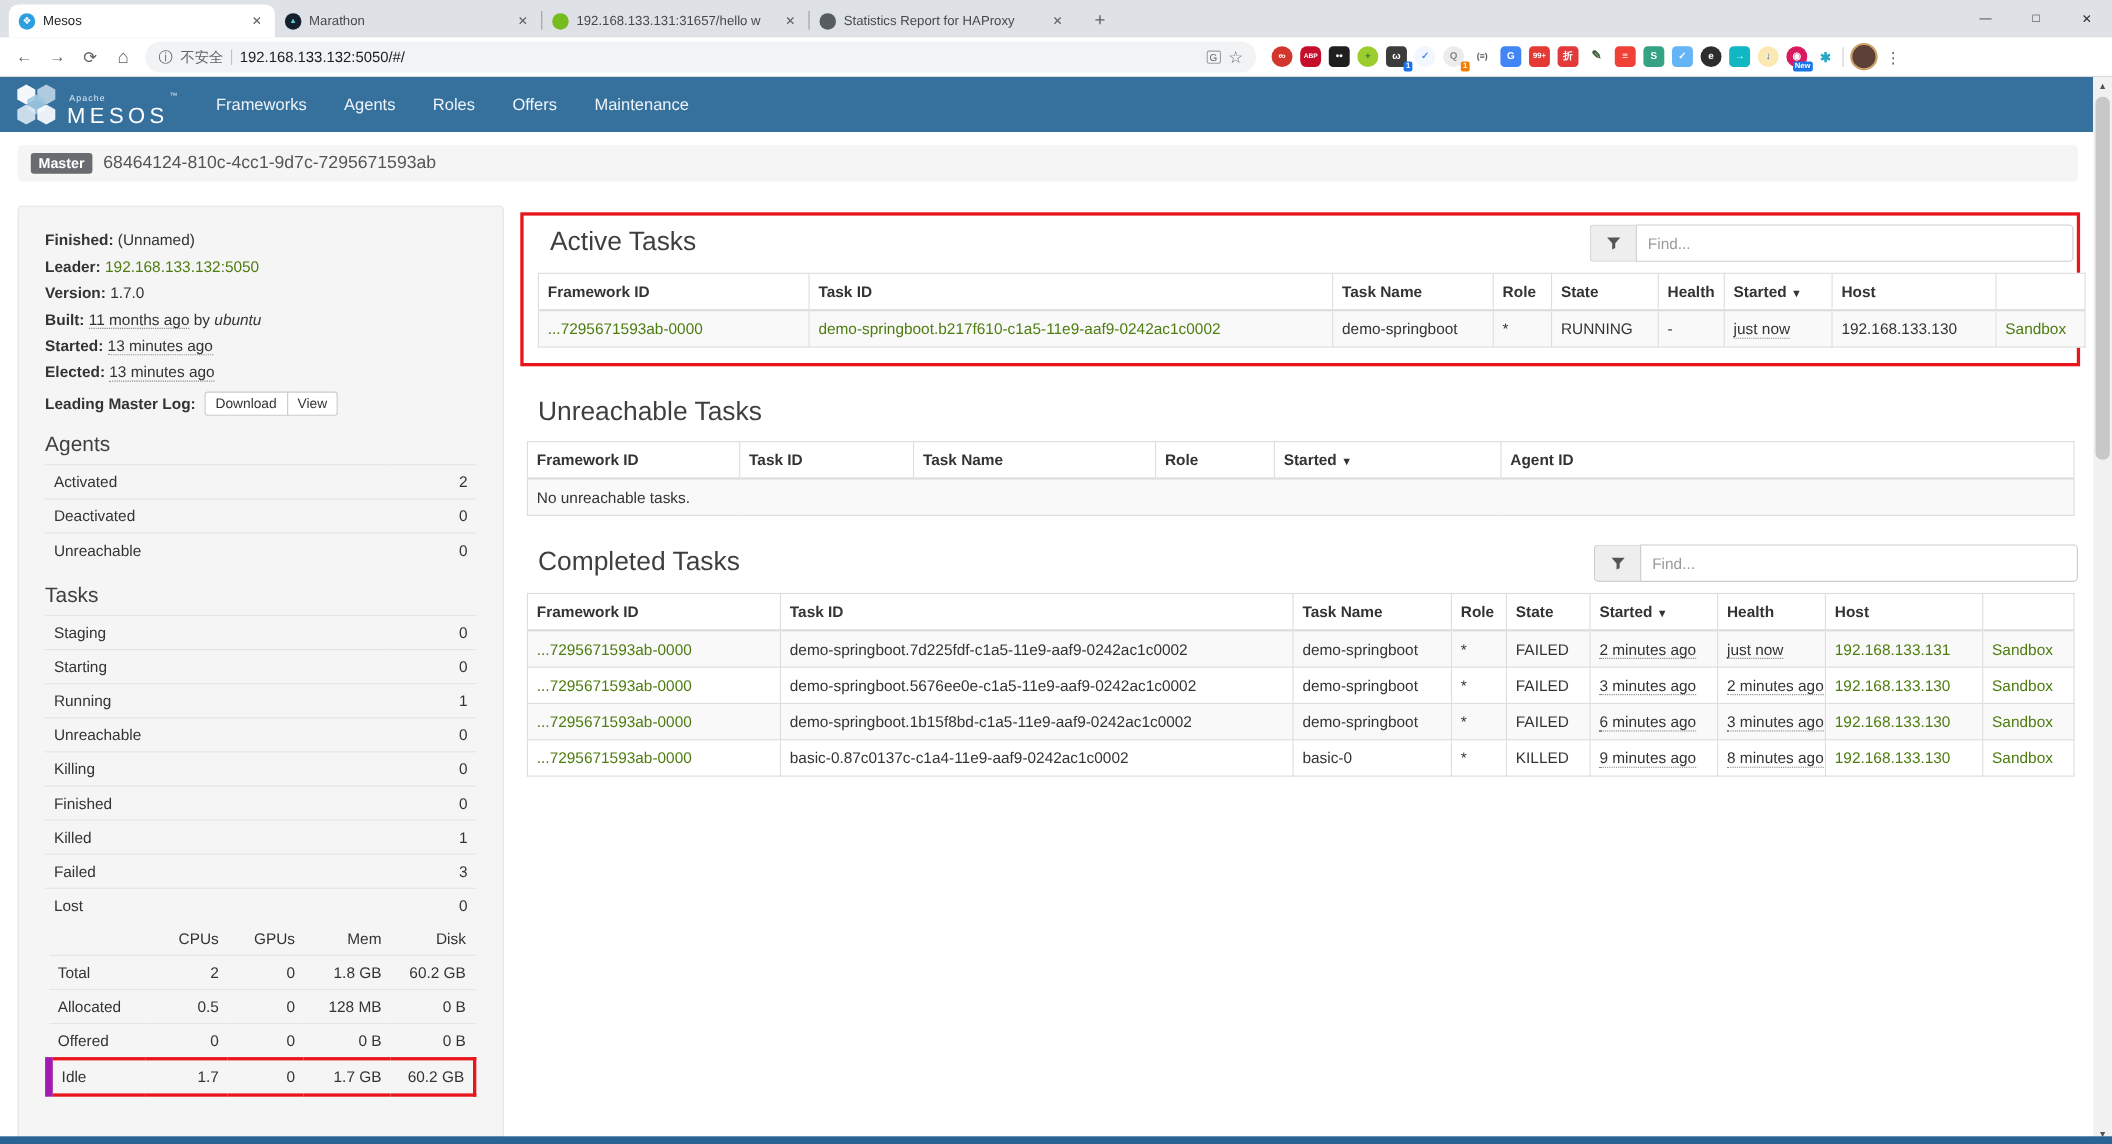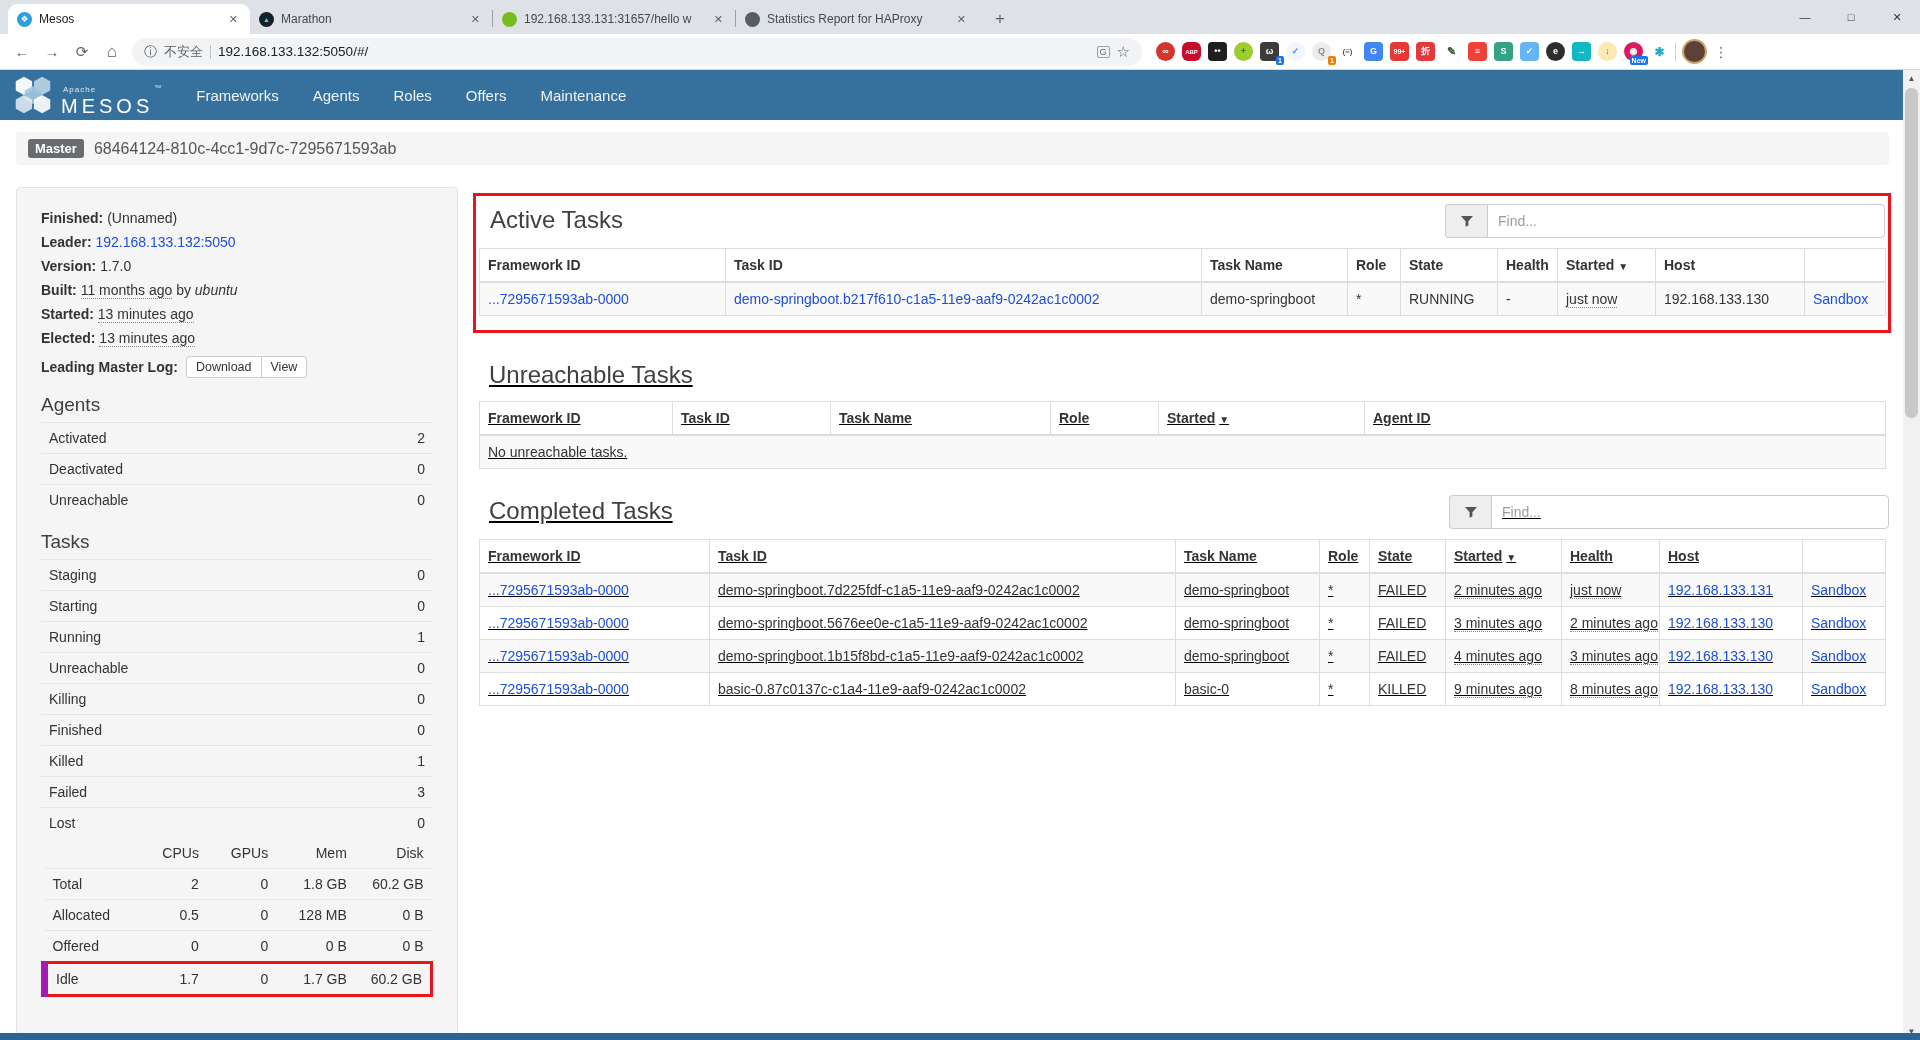--- a/index.html
+++ b/index.html
@@ -49,53 +49,53 @@
 
   .master-strip { margin:12px 14px 0 16px; background:#f5f5f5; border-radius:4px; padding:7px 12px; display:flex; align-items:center; gap:10px; }
   .master-badge { background:#686c70; color:#fff; font-size:13px; font-weight:bold; padding:2px 7px; border-radius:3px; }
   .master-id { color:#555; font-size:16px; }
 
   .layout { display:flex; align-items:flex-start; padding:22px 14px 0 16px; gap:20px; }
 
   
   .sidebar { width:442px; flex:none; background:#f5f5f5; border:1px solid #e3e3e3; border-radius:4px; padding:20px 24px; font-size:14px; color:#333; height:920px; }
   .info-line { line-height:20px; margin-bottom:4px; }
-  .lnk { color:#1d4ed8; text-decoration:none; cursor:pointer;text-align:center; }
+  .lnk { color:#4d7c0f; text-decoration:none; cursor:pointer;text-align:center; }
   .dotted { border-bottom:1px dotted #888; }
   .ital { font-style:italic; }
   .log-line { margin:8px 0 0; display:flex; align-items:center; gap:8px; font-weight:bold; }
   .btn-group { display:flex; font-weight:normal; }
   .btn-sm { padding:3px 9px; font-size:12.5px; border:1px solid #ccc; background:#fff; color:#333; cursor:pointer; font-family:inherit; }
   .btn-sm:first-child { border-radius:3px 0 0 3px; }
   .btn-sm:last-child { border-radius:0 3px 3px 0; margin-left:-1px; }
   .side-h { font-size:19px; color:#3f3f3f; font-weight:400; margin:16px 0 6px; }
   .side-table { width:100%; border-collapse:collapse; }
   .side-table td, .side-table th { padding:7px 8px; border-top:1px solid #e4e4e4; font-size:14px; color:#333; font-weight:normal; text-align:left; }
   .side-table td.val, .side-table th.val { text-align:right; }
   .res-table th { border-top:none; }
   .red-row td { border-top:3px solid #e8151b !important; border-bottom:3px solid #e8151b; }
   .red-row td:first-child { border-left:7px solid #a21caf; }
   .red-row td:last-child { border-right:3px solid #e8151b; }
 
   
   .main { flex:1; min-width:0; }
-  .red-frame { border:3px solid #e8151b; margin:6px -2px 0 -5px; padding:8px 3px 14px 3px; }
+  .red-frame { border:3px solid #e8151b; margin:6px -2px 0 -5px; padding:8px 3px 14px 13px; }
   .sec-head { display:flex; justify-content:space-between; align-items:flex-start; margin-bottom:10px; }
   .sec-head h3 { font-size:24px; font-weight:400; color:#3f3f3f; margin-left:11px; line-height:32px; }
   .find { display:flex; width:440px; height:34px; flex:none;border-radius:12px; }
   .find-addon { width:42px; background:#eee; border:1px solid #ccc; border-right:none; border-radius:4px 0 0 4px; display:flex; align-items:center; justify-content:center; }
   .find input { flex:1; border:1px solid #ccc; border-radius:0 4px 4px 0; padding:0 10px; font-size:14px; color:#555; font-family:inherit; outline:none; min-width:0; }
   .find input::placeholder { color:#9b9b9b; }
   .data-table { width:1406px; border-collapse:collapse; table-layout:fixed; font-size:14px; background:#fff; }
   .data-table th, .data-table td { border:1px solid #ddd; padding:8px; text-align:left; color:#333; overflow:hidden; white-space:nowrap; }
   .data-table th { font-weight:bold; border-bottom-width:2px; }
   .data-table tr.striped td { background:#f9f9f9; }
   .sort-ico { font-size:10px; margin-left:4px; color:#333; }
   .plain-sec { margin-top:26px; }
-  .plain-sec .data-table, .plain-sec .sec-head { margin-left:1px;text-decoration:underline; }
+  .plain-sec .data-table, .plain-sec .sec-head { margin-left:1px; }
   .plain-sec h3 { margin-left:10px; }
 
   
   .scrollbar { position:absolute; top:70px; right:0; width:17px; bottom:0; background:#f1f1f1; }
   .scroll-btn { height:17px; display:flex; align-items:center; justify-content:center; font-size:8px; color:#505050; }
   .scroll-btn.down { position:absolute; bottom:0; left:0; right:0; }
   .scroll-thumb { position:absolute; top:18px; left:2px; right:2px; height:330px; background:#c8c8c8; border-radius:6px; }
   .bottom-strip { position:absolute; left:0; right:0; bottom:0; height:7px; background:#2a6496; z-index:50; }
 
   .logo-svg { width:38px; height:40px; }
@@ -516,21 +516,21 @@
             <td><span class="dotted">2 minutes ago</span></td>
             <td><a class="lnk">192.168.133.130</a></td>
             <td><a class="lnk">Sandbox</a></td>
           </tr>
           <tr class="striped">
             <td><a class="lnk">...7295671593ab-0000</a></td>
             <td>demo-springboot.1b15f8bd-c1a5-11e9-aaf9-0242ac1c0002</td>
             <td>demo-springboot</td>
             <td>*</td>
             <td>FAILED</td>
-            <td><span class="dotted">4 minutes ago</span></td>
+            <td><span class="dotted">6 minutes ago</span></td>
             <td><span class="dotted">3 minutes ago</span></td>
             <td><a class="lnk">192.168.133.130</a></td>
             <td><a class="lnk">Sandbox</a></td>
           </tr>
           <tr>
             <td><a class="lnk">...7295671593ab-0000</a></td>
             <td>basic-0.87c0137c-c1a4-11e9-aaf9-0242ac1c0002</td>
             <td>basic-0</td>
             <td>*</td>
             <td>KILLED</td>

